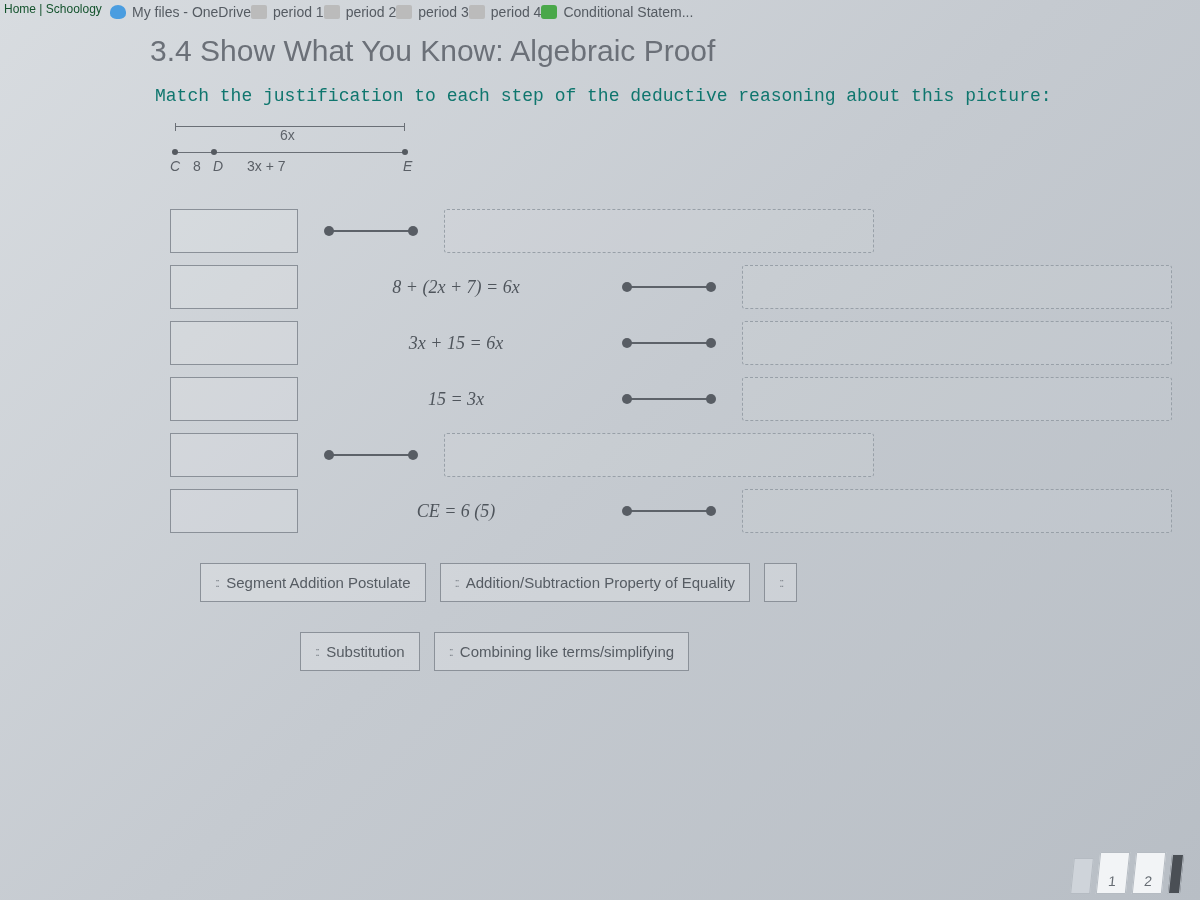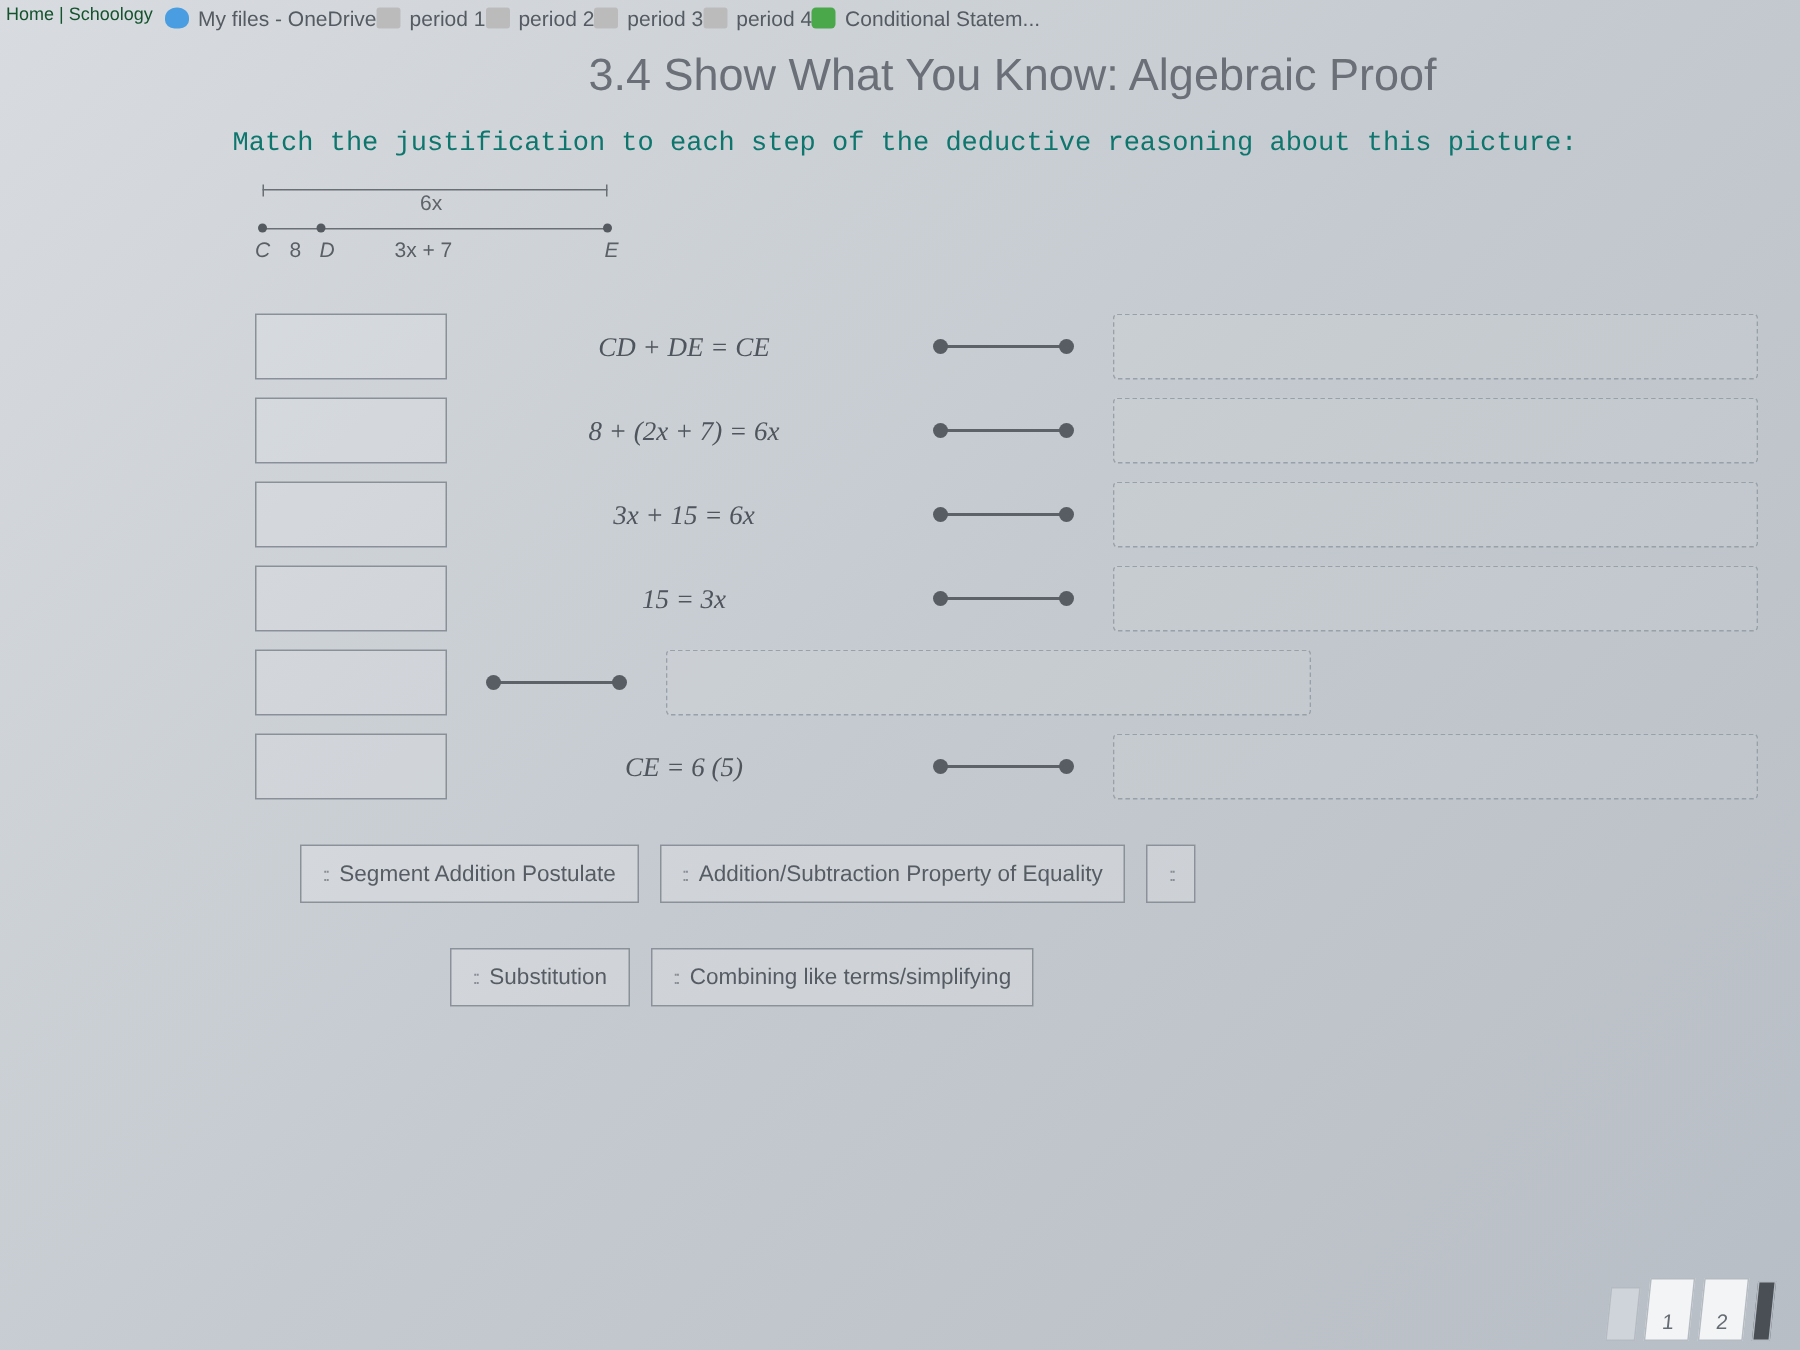--- a/index.html
+++ b/index.html
@@ -28,21 +28,20 @@
 }
 .bm-icon.folder { background: #bbb; }
 .bm-icon.cloud { background: #4a9de0; border-radius: 50% 50% 40% 40%; }
 .bm-icon.check { background: #4aa84a; border-radius: 3px; }
 
 .page-title {
   font-size: 30px;
   font-weight: 400;
   color: #6b7078;
   padding: 10px 0 18px 150px;
-  text-align: center;
 }
 
 .instructions {
   font-size: 18px;
   color: #0f766e;
   padding: 0 0 18px 155px;
   font-family: Liberation Mono, monospace;
 }
 
 
@@ -80,21 +79,21 @@
   position: absolute; width: 6px; height: 6px; border-radius: 50%; background: #555a60;
   top: 25px;
 }
 .figure .d1 { left: -3px; }
 .figure .d2 { left: 36px; }
 .figure .d3 { left: 227px; }
 .figure .lbl { position: absolute; top: 34px; font-size: 14px; font-style: italic; color: #5a5f66; }
 .figure .lC { left: -5px; }
 .figure .l8 { left: 18px; font-style: normal; }
 .figure .lD { left: 38px; }
-.figure .l3x { left: 88px; font-style: normal; }
+.figure .l3x { left: 72px; font-style: normal; }
 .figure .lE { left: 228px; }
 
 
 .proof-area {
   margin-left: 170px;
 }
 .prow {
   display: flex;
   align-items: center;
   gap: 18px;
@@ -228,21 +227,20 @@
   <div class="lbl l8">8</div>
   <div class="lbl lD">D</div>
   <div class="lbl l3x">3x + 7</div>
   <div class="lbl lE">E</div>
 </div>
 
 <div class="proof-area">
 
   <div class="prow">
     <div class="stepbox"></div>
-    <div class="eqn">CD + DE = CE</div>
     <div class="connector">
         <div class="bar"></div>
         <div class="cdot cdl"></div>
         <div class="cdot cdr"></div>
       </div>
     <div class="dropzone"></div>
   </div>
 
   <div class="prow">
     <div class="stepbox"></div>

